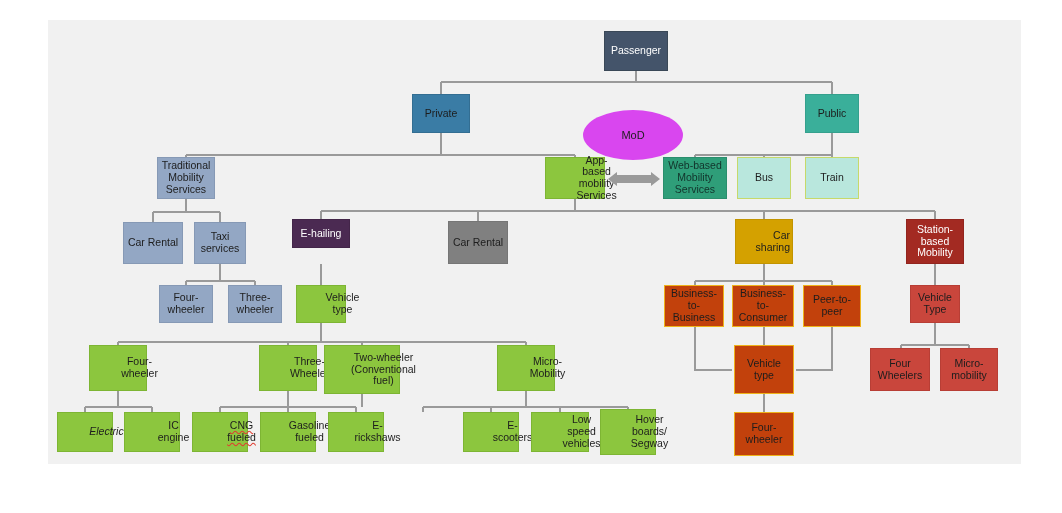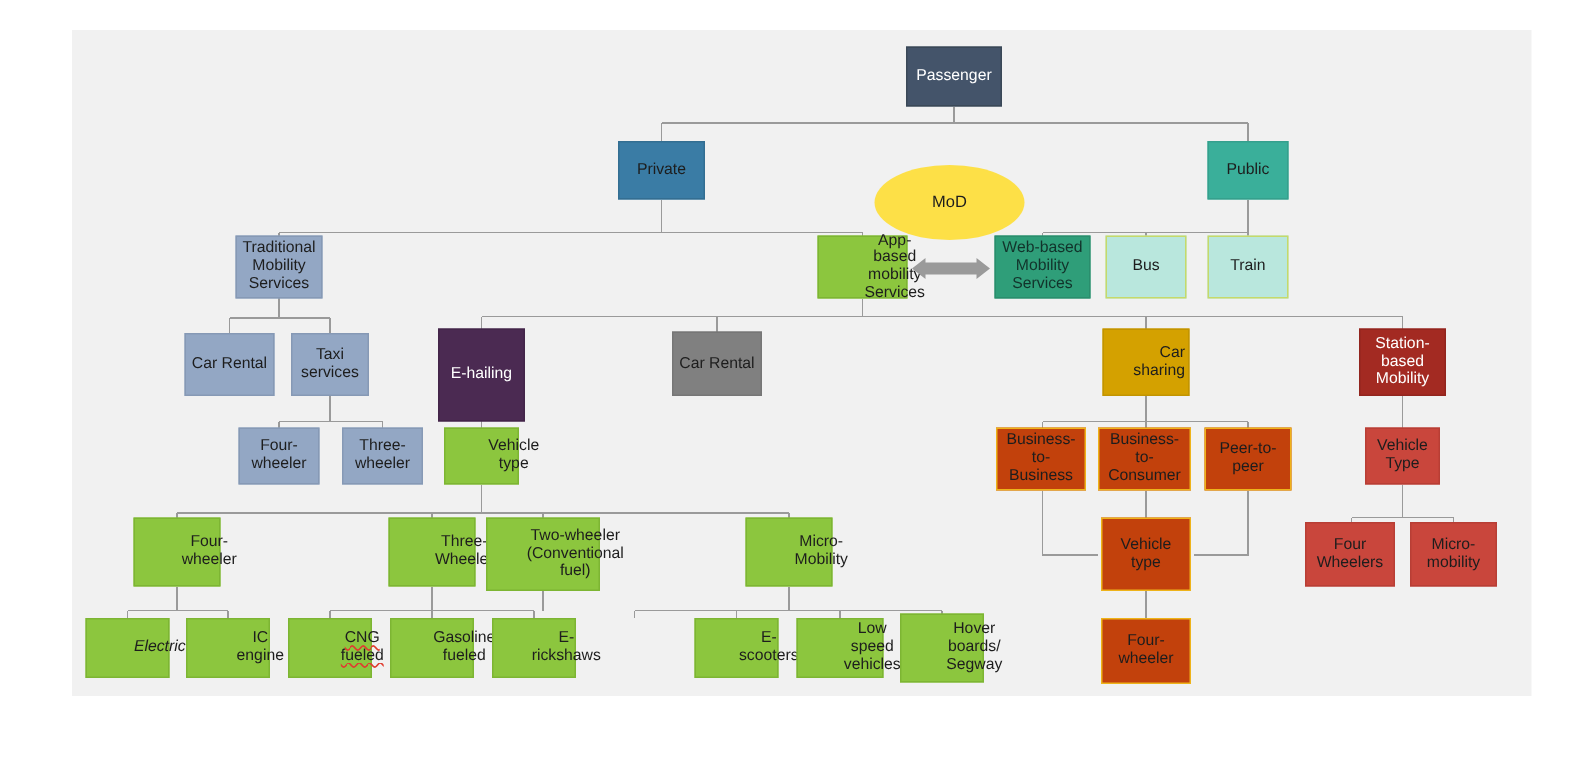--- a/index.html
+++ b/index.html
@@ -19,21 +19,21 @@
   .c-mint   {background:#b9e7dd;color:#1d1d1d;border:1px solid #c6d96a;}
   .c-green  {background:#8cc63e;color:#1d1d1d;border:1px solid #7db533;padding-left:45px;}
   .c-dgreen {background:#2f9e79;color:#12332b;border:1px solid #2a8e6d;}
   .c-purple {background:#4b2a52;color:#ffffff;border:1px solid #432549;}
   .c-gray   {background:#808080;color:#1d1d1d;border:1px solid #767676;}
   .c-gold   {background:#d4a100;color:#1d1d1d;border:1px solid #c29400;}
   .c-amber  {background:#ffc countryside;}
   .c-amber  {background:#c2410c;color:#1d1d1d;border:1px solid #eeb31a;}
   .c-dred   {background:#a32a22;color:#ffffff;border:1px solid #92251e;}
   .c-red    {background:#c9463c;color:#1d1d1d;border:1px solid #b83e35;}
-  .ellipse  {position:absolute;background:#fde047;border-radius:50%;
+  .ellipse  {position:absolute;background:#d946ef;border-radius:50%;
              display:flex;align-items:center;justify-content:center;
              font-size:11px;color:#1d1d1d;}
   .squiggle{ text-decoration: underline wavy #e03b2f; text-decoration-skip-ink:none;}
 </style>
 </head>
 <body>
 
 <div id="stage">
 
   <div id="canvas"></div>
@@ -172,21 +172,21 @@
   </div>
 
   <div class="node c-steel" style="left:159px;top:285px;width:54px;height:38px;">
     <span>Four-wheeler</span>
   </div>
 
   <div class="node c-steel" style="left:228px;top:285px;width:54px;height:38px;">
     <span>Three-wheeler</span>
   </div>
 
-  <div class="node c-purple" style="left:292px;top:219px;width:58px;height:62px;">
+  <div class="node c-purple" style="left:292px;top:219px;width:58px;height:29px;">
     <span>E-hailing</span>
   </div>
 
   <div class="node c-green" style="left:296px;top:285px;width:50px;height:38px;">
     <span>Vehicle type</span>
   </div>
 
   <div class="node c-gray" style="left:448px;top:221px;width:60px;height:43px;">
     <span>Car Rental</span>
   </div>

